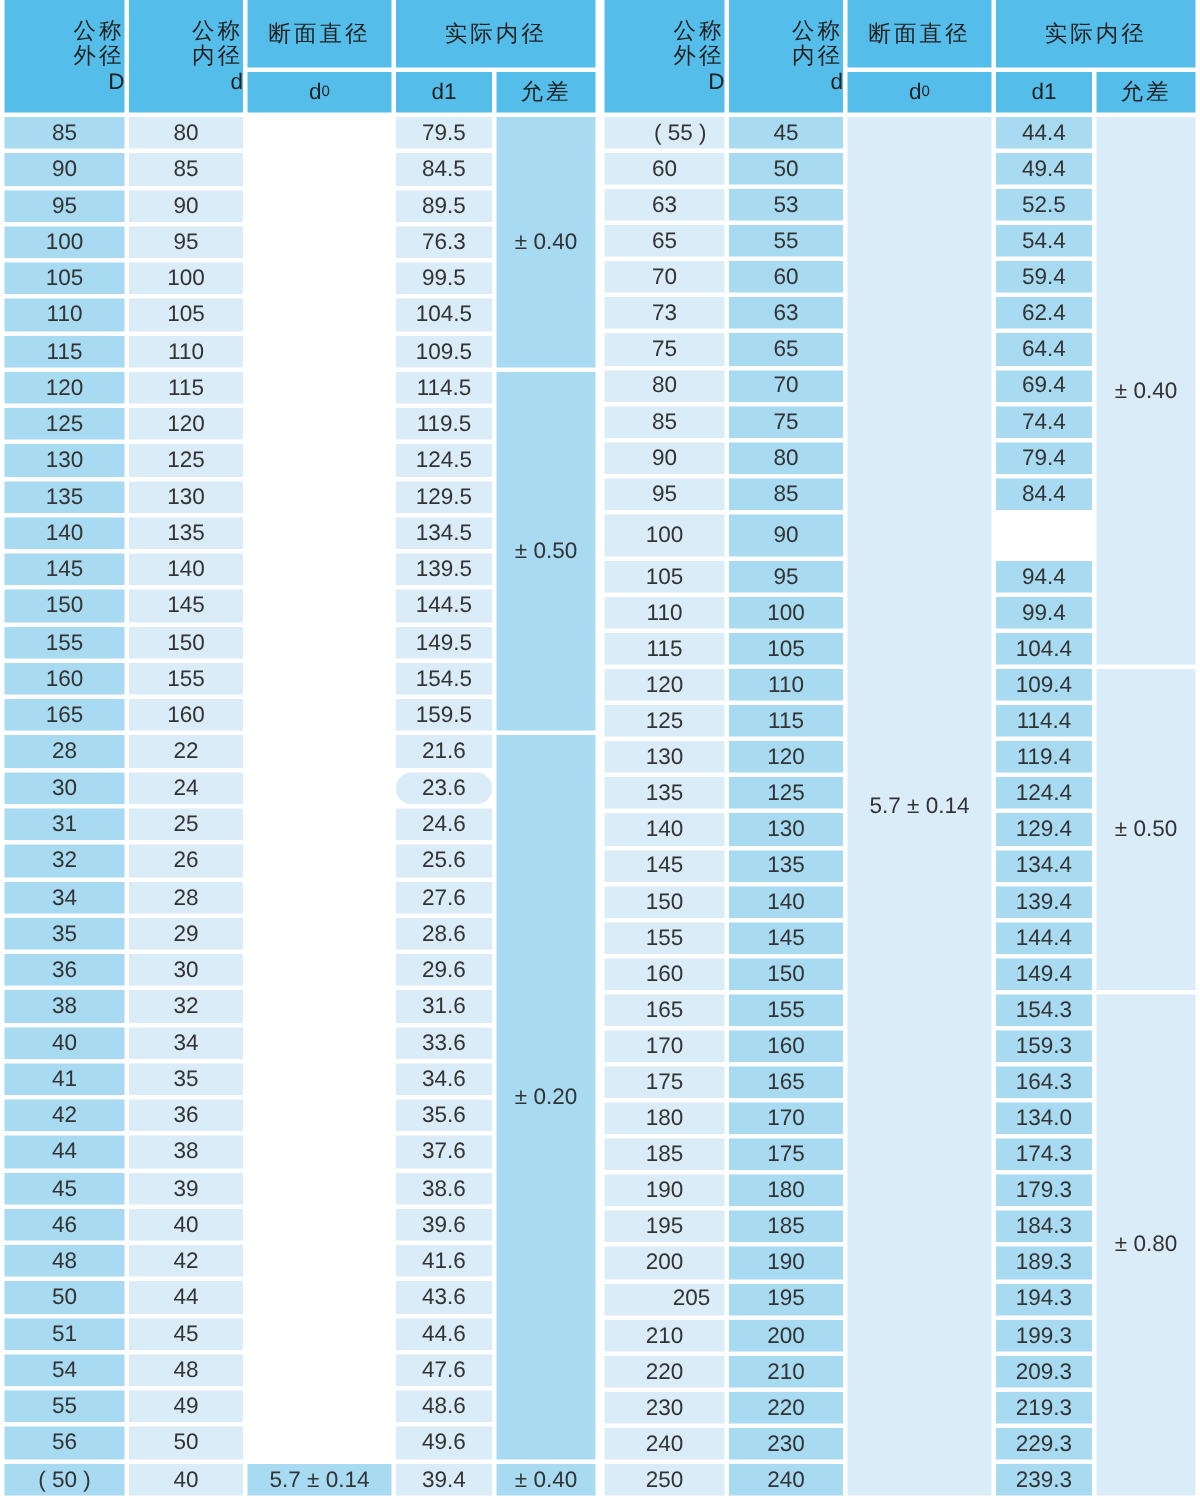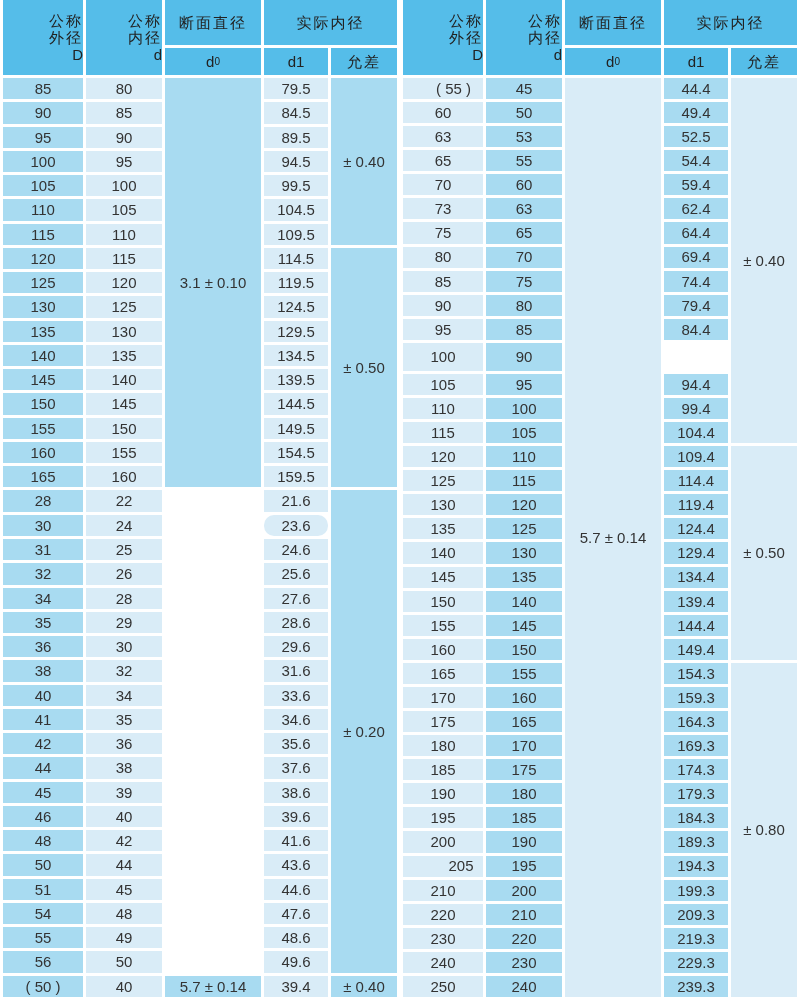--- a/index.html
+++ b/index.html
@@ -81,21 +81,21 @@
       <div class="cell s-l" style="grid-area: 3 / 2 / 4 / 3;">80</div>
       <div class="cell s-l" style="grid-area: 3 / 4 / 4 / 5;">79.5</div>
       <div class="cell s-m" style="grid-area: 4 / 1 / 5 / 2;">90</div>
       <div class="cell s-l" style="grid-area: 4 / 2 / 5 / 3;">85</div>
       <div class="cell s-l" style="grid-area: 4 / 4 / 5 / 5;">84.5</div>
       <div class="cell s-m" style="grid-area: 5 / 1 / 6 / 2;">95</div>
       <div class="cell s-l" style="grid-area: 5 / 2 / 6 / 3;">90</div>
       <div class="cell s-l" style="grid-area: 5 / 4 / 6 / 5;">89.5</div>
       <div class="cell s-m" style="grid-area: 6 / 1 / 7 / 2;">100</div>
       <div class="cell s-l" style="grid-area: 6 / 2 / 7 / 3;">95</div>
-      <div class="cell s-l" style="grid-area: 6 / 4 / 7 / 5;">94.5</div>
+      <div class="cell s-l" style="grid-area: 6 / 4 / 7 / 5;">76.3</div>
       <div class="cell s-m" style="grid-area: 7 / 1 / 8 / 2;">105</div>
       <div class="cell s-l" style="grid-area: 7 / 2 / 8 / 3;">100</div>
       <div class="cell s-l" style="grid-area: 7 / 4 / 8 / 5;">99.5</div>
       <div class="cell s-m" style="grid-area: 8 / 1 / 9 / 2;">110</div>
       <div class="cell s-l" style="grid-area: 8 / 2 / 9 / 3;">105</div>
       <div class="cell s-l" style="grid-area: 8 / 4 / 9 / 5;">104.5</div>
       <div class="cell s-m" style="grid-area: 9 / 1 / 10 / 2;">115</div>
       <div class="cell s-l" style="grid-area: 9 / 2 / 10 / 3;">110</div>
       <div class="cell s-l" style="grid-area: 9 / 4 / 10 / 5;">109.5</div>
       <div class="cell s-m" style="grid-area: 10 / 1 / 11 / 2;">120</div>
@@ -184,21 +184,20 @@
       <div class="cell s-l" style="grid-area: 37 / 4 / 38 / 5;">47.6</div>
       <div class="cell s-m" style="grid-area: 38 / 1 / 39 / 2;">55</div>
       <div class="cell s-l" style="grid-area: 38 / 2 / 39 / 3;">49</div>
       <div class="cell s-l" style="grid-area: 38 / 4 / 39 / 5;">48.6</div>
       <div class="cell s-m" style="grid-area: 39 / 1 / 40 / 2;">56</div>
       <div class="cell s-l" style="grid-area: 39 / 2 / 40 / 3;">50</div>
       <div class="cell s-l" style="grid-area: 39 / 4 / 40 / 5;">49.6</div>
       <div class="cell s-m" style="grid-area: 40 / 1 / 41 / 2;">( 50 )</div>
       <div class="cell s-l" style="grid-area: 40 / 2 / 41 / 3;">40</div>
       <div class="cell s-l" style="grid-area: 40 / 4 / 41 / 5;">39.4</div>
-      <div class="cell s-m" style="grid-area: 3 / 3 / 20 / 4;">3.1 ± 0.10</div>
       <div class="cell s-m" style="grid-area: 40 / 3 / 41 / 4;">5.7 ± 0.14</div>
       <div class="cell s-m" style="grid-area: 3 / 5 / 10 / 6;">± 0.40</div>
       <div class="cell s-m" style="grid-area: 10 / 5 / 20 / 6;">± 0.50</div>
       <div class="cell s-m" style="grid-area: 20 / 5 / 40 / 6;">± 0.20</div>
       <div class="cell s-m" style="grid-area: 40 / 5 / 41 / 6;">± 0.40</div>
     </div>
 
   <div id="half-right" class="half">
     <div class="cell head head-stack" style="grid-area:1/1/3/2">
       <span>公称</span>
@@ -302,21 +301,21 @@
       <div class="cell s-m" style="grid-area: 27 / 2 / 28 / 3;">155</div>
       <div class="cell s-m" style="grid-area: 27 / 4 / 28 / 5;">154.3</div>
       <div class="cell s-l" style="grid-area: 28 / 1 / 29 / 2;">170</div>
       <div class="cell s-m" style="grid-area: 28 / 2 / 29 / 3;">160</div>
       <div class="cell s-m" style="grid-area: 28 / 4 / 29 / 5;">159.3</div>
       <div class="cell s-l" style="grid-area: 29 / 1 / 30 / 2;">175</div>
       <div class="cell s-m" style="grid-area: 29 / 2 / 30 / 3;">165</div>
       <div class="cell s-m" style="grid-area: 29 / 4 / 30 / 5;">164.3</div>
       <div class="cell s-l" style="grid-area: 30 / 1 / 31 / 2;">180</div>
       <div class="cell s-m" style="grid-area: 30 / 2 / 31 / 3;">170</div>
-      <div class="cell s-m" style="grid-area: 30 / 4 / 31 / 5;">169.3</div>
+      <div class="cell s-m" style="grid-area: 30 / 4 / 31 / 5;">134.0</div>
       <div class="cell s-l" style="grid-area: 31 / 1 / 32 / 2;">185</div>
       <div class="cell s-m" style="grid-area: 31 / 2 / 32 / 3;">175</div>
       <div class="cell s-m" style="grid-area: 31 / 4 / 32 / 5;">174.3</div>
       <div class="cell s-l" style="grid-area: 32 / 1 / 33 / 2;">190</div>
       <div class="cell s-m" style="grid-area: 32 / 2 / 33 / 3;">180</div>
       <div class="cell s-m" style="grid-area: 32 / 4 / 33 / 5;">179.3</div>
       <div class="cell s-l" style="grid-area: 33 / 1 / 34 / 2;">195</div>
       <div class="cell s-m" style="grid-area: 33 / 2 / 34 / 3;">185</div>
       <div class="cell s-m" style="grid-area: 33 / 4 / 34 / 5;">184.3</div>
       <div class="cell s-l" style="grid-area: 34 / 1 / 35 / 2;">200</div>

